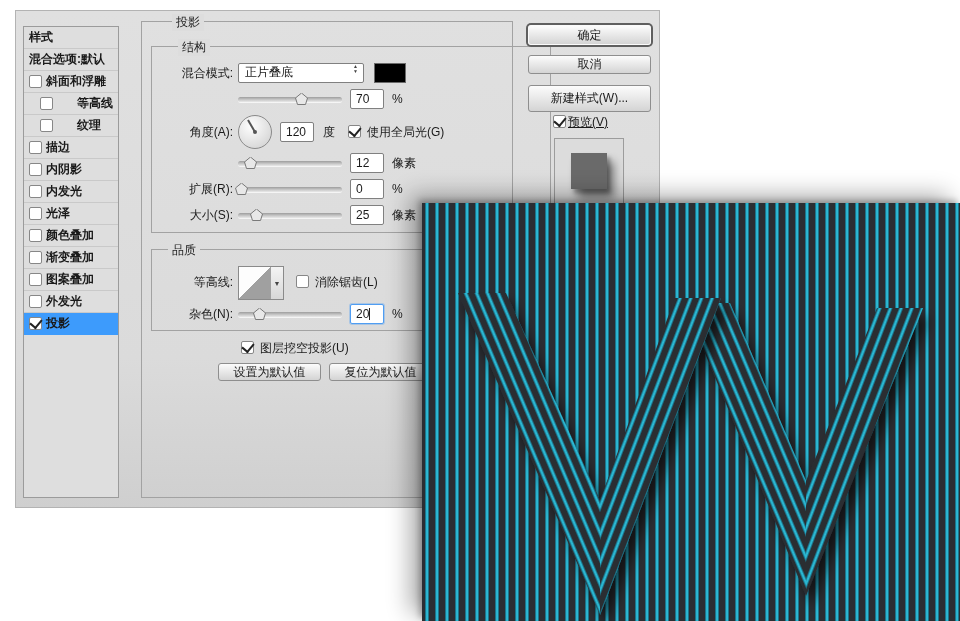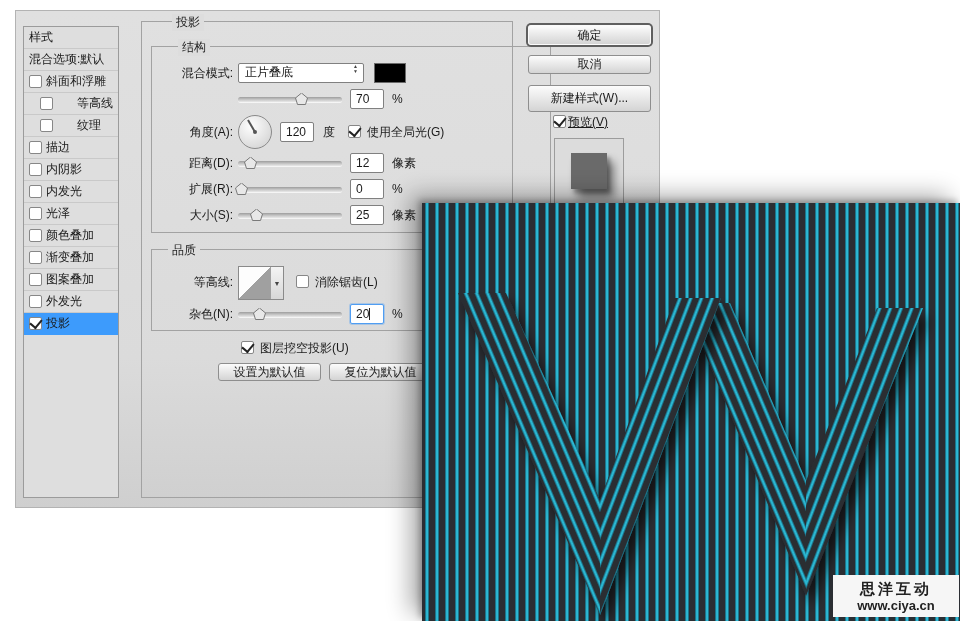--- a/index.html
+++ b/index.html
@@ -9,21 +9,21 @@
 
   
   .dialog { position:absolute; left:15px; top:10px; width:645px; height:498px;
             background:linear-gradient(180deg,#e0e0e0 0%,#dbdbdb 70%,#cfcfcf 100%);
             border:1px solid #b3b3b3; z-index:1; }
 
   
   .sidebar { position:absolute; left:7px; top:15px; width:96px; height:472px;
              background:#dedede; border:1px solid #9b9b9b; }
   .sb-row { height:22px; line-height:21px; padding:0 5px; border-bottom:1px solid #c9c9c9;
-            display:flex; align-items:center; white-space:nowrap; overflow:hidden; }
+            display:flex; align-items:center; white-space:nowrap; overflow:hidden;font-weight:bold; }
   .sb-row .lbl { margin-left:4px; }
   .sb-row.plain .lbl { margin-left:0; }
   .sb-row.selected { background:#3d9bfc; border-bottom-color:#3d9bfc; }
   .sb-row.indent { padding-left:16px;gap:20px; }
   .sb-empty { height:144px; }
 
   
   .cb { width:13px; height:13px; background:#fff; border:1px solid #878787; border-radius:2px;
         flex:0 0 13px; display:inline-block; position:relative; }
   .cb.checked::after { content:""; position:absolute; left:2px; top:-1px; width:6px; height:9px;
@@ -203,21 +203,20 @@
     <span class="rlabel" style="top:114px;">角度(A):</span>
     <div class="dial">
       <div class="needle"></div>
       <div class="dial-dot"></div>
     </div>
     <div class="vbox" style="left:264px; top:111px;"><span>120</span></div>
     <span class="unit" style="left:307px; top:114px;">度</span>
     <div class="cb-abs checked" style="left:332px; top:114px;"></div>
     <span class="unit" style="left:351px; top:114px;">使用全局光(G)</span>
 
-    <span class="rlabel" style="top:145px;">距离(D):</span>
     <div class="track" style="top:150px;">
       <svg class="thumb" style="left:6px;" width="13" height="12">
           <polygon points="6.5,0 12.5,5 10.5,11.5 2.5,11.5 0.5,5" fill="#e8e8e8" stroke="#7a7a7a"></polygon>
         </svg>
     </div>
     <div class="vbox" style="top:142px;"><span>12</span></div>
     <span class="unit" style="left:376px; top:145px;">像素</span>
 
     <span class="rlabel" style="top:171px;">扩展(R):</span>
     <div class="track" style="top:176px;">
@@ -305,19 +304,15 @@
       <rect width="538" height="418" fill="url(#pv)"></rect>
       <g filter="url(#ds)">
         <polygon points="262,100 308,100 384,278 384,393" fill="url(#pA)"></polygon>
         <polygon points="384,393 384,278 455,105 501,105" fill="url(#pB)"></polygon>
       </g>
       <g filter="url(#ds)">
         <polygon points="36,90 84,90 178,297 178,412" fill="url(#pA)"></polygon>
         <polygon points="178,412 178,297 253,95 299,95" fill="url(#pB)"></polygon>
       </g>
     </svg>
-    <div class="watermark">
-      <div class="wm1">思洋互动</div>
-      <div class="wm2">www.ciya.cn</div>
-    </div>
   </div>
 
 </div>
 
 </body></html>

